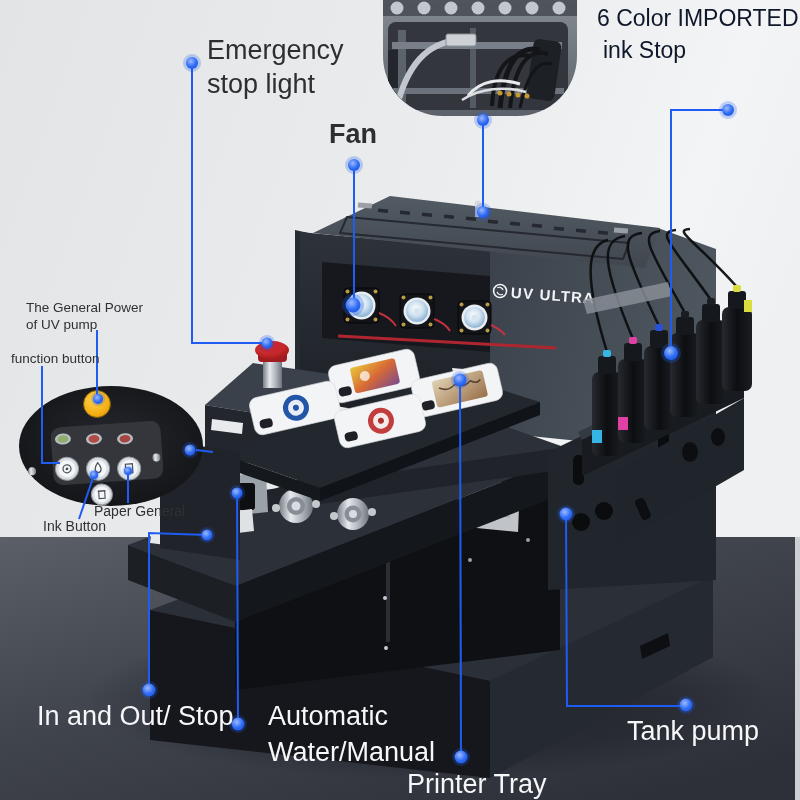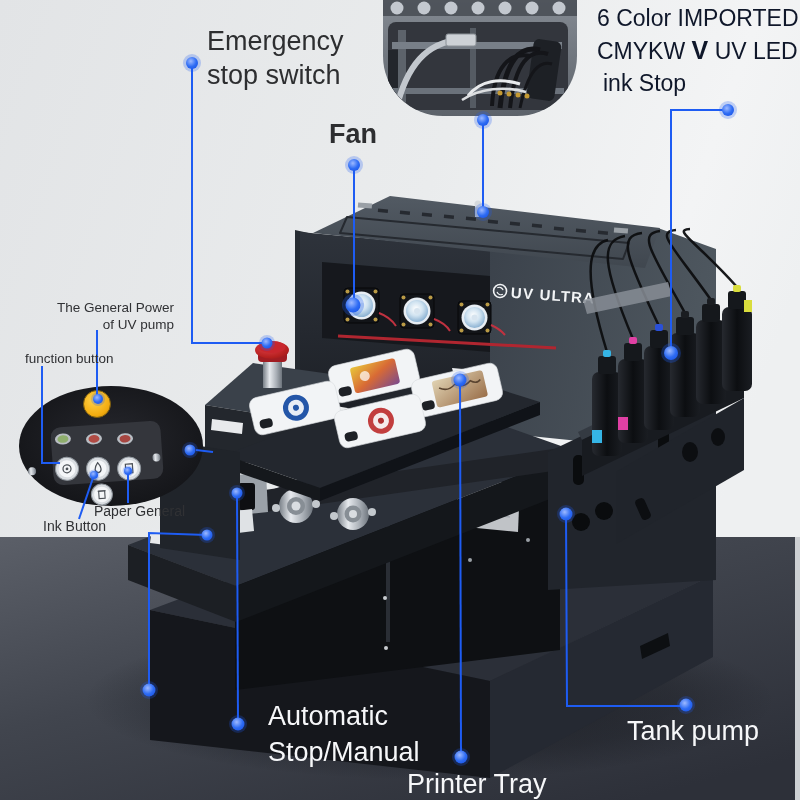--- a/index.html
+++ b/index.html
@@ -6,21 +6,21 @@
   #stage{position:relative;width:800px;height:800px;overflow:hidden;
          font-family:"Liberation Sans","DejaVu Sans",sans-serif;}
   #scene{position:absolute;left:0;top:0;}
   .lbl{position:absolute;white-space:nowrap;}
   .lbl-dark{color:#2d2e30;font-size:27px;line-height:34px;}
   .lbl-dark-sm{color:#303134;font-size:13.5px;line-height:17px;}
   .lbl-light{color:#f6f7f9;font-size:27px;line-height:36px;}
   .ink-line{display:block;}
   .boldv{font-weight:700;font-size:25px;}
   #lbl-ink-tank{font-size:23px;line-height:32px;color:#0f172a;}
-  #lbl-uv-power{text-align:right;width:148px;white-space:normal;}
+  #lbl-uv-power{text-align:left;width:148px;white-space:normal;}
 </style>
 </head>
 <body>
 
 <div id="stage">
 
 <svg id="scene" width="800" height="800" viewBox="0 0 800 800">
   <defs>
     <linearGradient id="wallGrad" x1="0" y1="0" x2="1" y2="0.35">
       <stop offset="0" stop-color="#e2e4e6"></stop>
@@ -523,46 +523,46 @@
           <circle cx="686" cy="705" r="9" fill="rgba(30,92,243,0.25)"></circle>
           <circle cx="686" cy="705" r="6.5" fill="url(#dotGrad)"></circle>
         </g>
     <g>
           <circle cx="190" cy="450" r="8" fill="rgba(30,92,243,0.25)"></circle>
           <circle cx="190" cy="450" r="5.5" fill="url(#dotGrad)"></circle>
         </g>
   </g>
 </svg>
 
-  <div class="lbl lbl-dark" style="left:207px;top:24px;">
+  <div class="lbl lbl-dark" style="left:207px;top:33px;">
     <span style="display:block">Emergency</span>
-    <span style="display:block">stop switch</span>
+    <span style="display:block">stop light</span>
   </div>
 
   <div class="lbl lbl-dark" style="left:329px;top:117px;font-weight:bold;">Fan</div>
 
   <div class="lbl" id="lbl-ink-tank" style="left:597px;top:2px;">
     <span class="ink-line">6 Color IMPORTED</span>
-    <span class="ink-line"><span>CMYKW</span> <span class="boldv">V</span><span> UV LED</span></span>
     <span class="ink-line" style="padding-left:6px">ink Stop</span>
   </div>
 
   <div class="lbl lbl-dark-sm" id="lbl-uv-power" style="left:26px;top:299px;">
     <span style="display:block">The General Power</span>
     <span style="display:block">of UV pump</span>
   </div>
 
-  <div class="lbl lbl-dark-sm" style="left:25px;top:350px;">function button</div>
+  <div class="lbl lbl-dark-sm" style="left:11px;top:350px;">function button</div>
 
   <div class="lbl lbl-dark-sm" style="left:94px;top:503px;font-size:14px;">Paper General</div>
 
   <div class="lbl lbl-dark-sm" style="left:43px;top:518px;font-size:14px;">Ink Button</div>
 
+  <div class="lbl lbl-light" style="left:37px;top:698px;">In and Out/ Stop</div>
 
   <div class="lbl lbl-light" style="left:252px;top:698px;margin-left:16px;">
     <span style="display:block">Automatic</span>
-    <span style="display:block">Stop/Manual</span>
+    <span style="display:block">Water/Manual</span>
   </div>
 
   <div class="lbl lbl-light" style="left:407px;top:766px;">Printer Tray</div>
 
   <div class="lbl lbl-light" style="left:627px;top:713px;">Tank pump</div>
 </div>
 
 </body></html>

